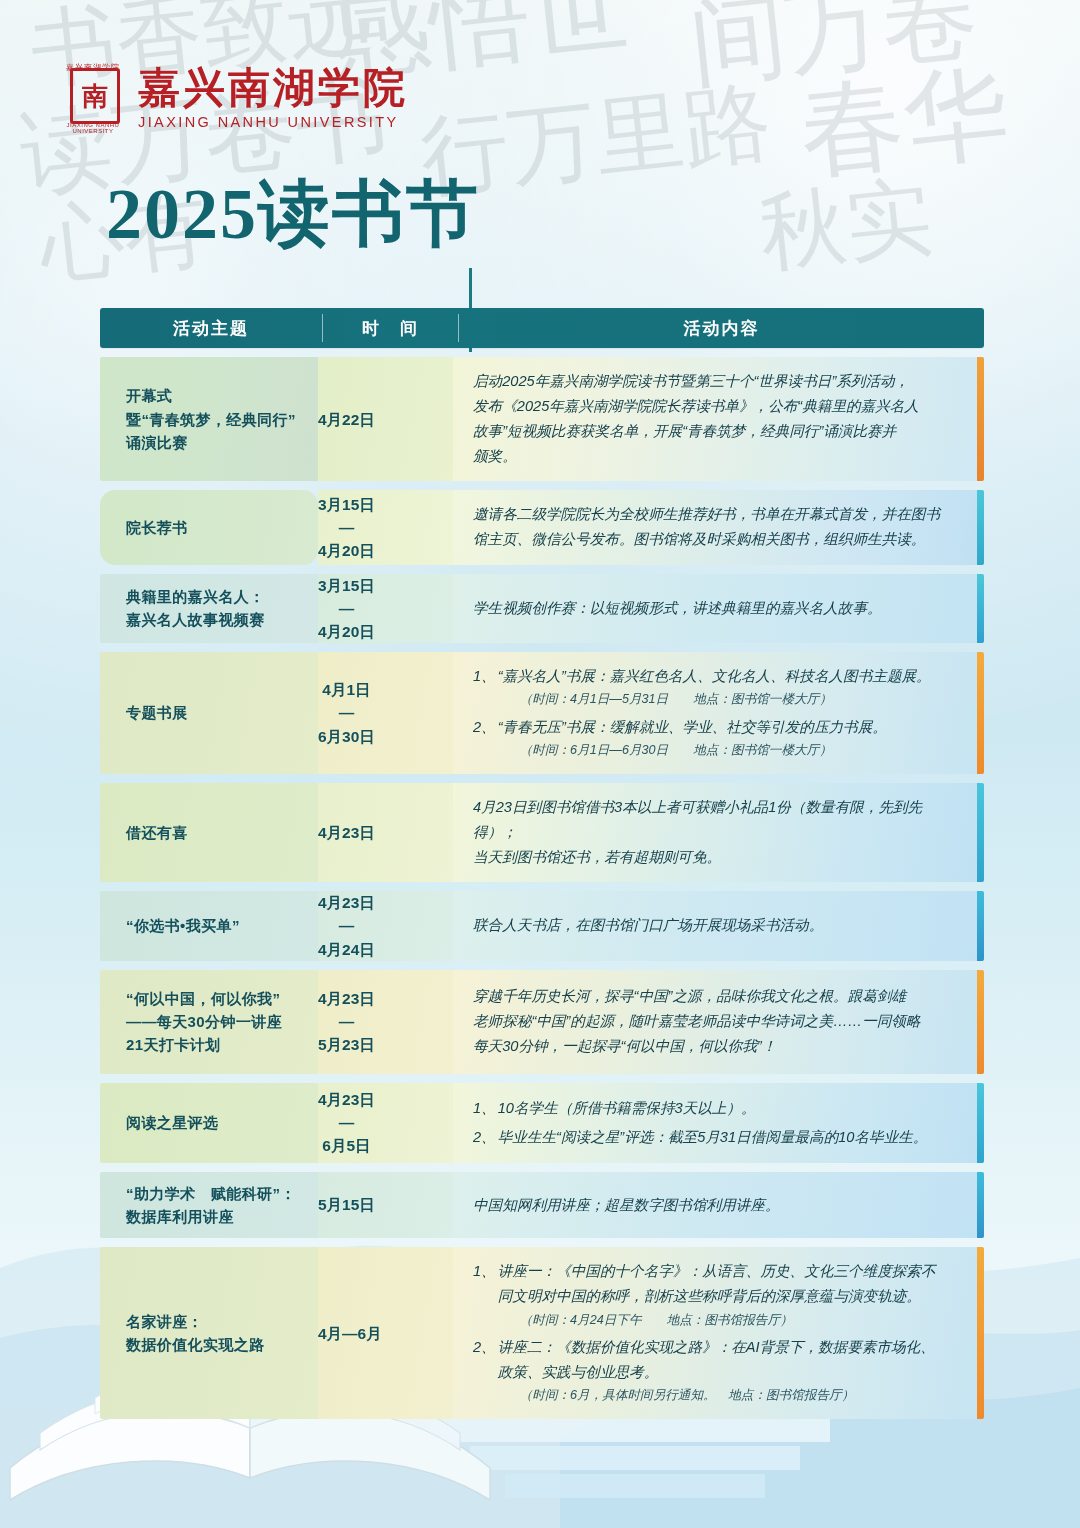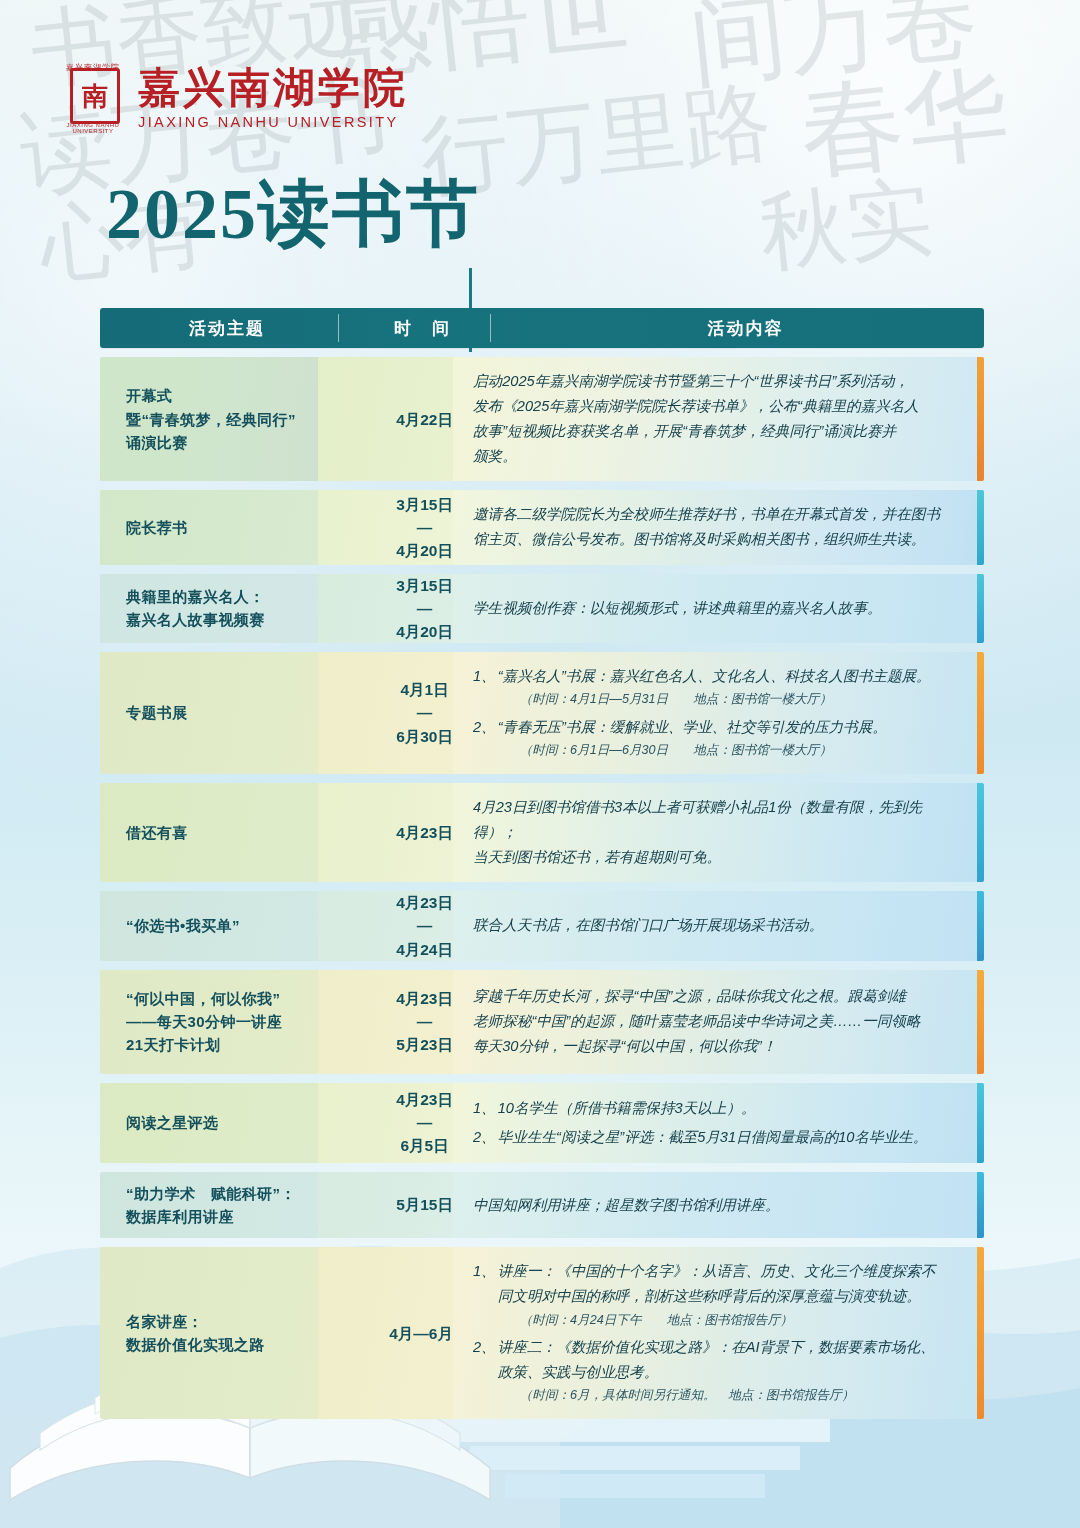--- a/index.html
+++ b/index.html
@@ -46,48 +46,48 @@
   .title-div{width:3px;height:84px;background:#1c7a82;margin:0 8px 6px 4px;}
   .title-sub{
     font-family:"Liberation Serif","DejaVu Serif",serif;
     font-size:30px;font-weight:bold;color:#b91c1c;line-height:1.42;padding-bottom:4px;letter-spacing:1px;text-align:right;
   }
 
   
   .table{position:absolute;left:100px;top:308px;width:884px;}
   .thead{display:flex;height:40px;border-radius:3px;overflow:hidden;
     background:linear-gradient(90deg,#156b77 0%, #16727d 35%, #15707b 100%);}
-  .th{color:#fff;font-size:17px;font-weight:bold;display:flex;align-items:center;justify-content:center;letter-spacing:2px;padding-left:16px;}
+  .th{color:#fff;font-size:17px;font-weight:bold;display:flex;align-items:center;justify-content:center;letter-spacing:2px;}
   .th1{width:222px;}
   .th2{width:135px;}
   .th3{flex:1;}
   .thsep{width:1px;background:rgba(255,255,255,.55);margin:6px 0;}
 
   .row{display:flex;margin-top:9px;position:relative;border-radius:2px;overflow:hidden;min-height:56px;}
   .c1{width:218px;display:flex;align-items:center;padding:10px 14px 10px 26px;box-sizing:border-box;}
   .c1 .txt{font-size:15px;font-weight:bold;color:#14505c;line-height:1.55;letter-spacing:.4px;}
-  .c2{width:135px;display:flex;align-items:center;justify-content:flex-end;text-align:center;box-sizing:border-box;}
+  .c2{width:135px;display:flex;align-items:center;justify-content:flex-start;text-align:center;box-sizing:border-box;}
   .c2 .txt{font-size:15.5px;font-weight:bold;color:#14505c;line-height:1.5;}
   .c3{flex:1;display:flex;align-items:center;padding:12px 22px 12px 20px;box-sizing:border-box;}
   .c3 .txt{font-size:14.6px;color:#16414c;line-height:1.72;font-style:italic;}
   .c3 .sub{font-size:12.6px;color:#2b5561;}
   .num{display:inline-block;}
   .li{display:flex;gap:2px;}
   .li + .li{margin-top:4px;}
   .li .body{flex:1;}
   .indent{padding-left:22px;}
   .edge{position:absolute;right:0;top:0;width:7px;height:100%;}
 
   
   .p-a .c1{background:linear-gradient(100deg,#cfe6c9 0%, #cfe6cc 45%, #cfe1cf 100%);}
   .p-a .c2{background:linear-gradient(100deg,#e3efc9 0%, #e9f1cf 100%);}
   .p-a .c3{background:linear-gradient(100deg,#f3f5d8 0%, #eef3e2 30%, #dceeee 70%, #cfe8f4 100%);}
   .p-a .edge{background:linear-gradient(180deg,#f0a13a,#e8832c);}
 
-  .p-b .c1{background:linear-gradient(100deg,#d2e8c8 0%, #d8ead0 100%);}
+  .p-b .c1{background:linear-gradient(100deg,#d2e8c8 0%, #d8ead0 100%);border-radius:15px;}
   .p-b .c2{background:linear-gradient(100deg,#e8f1cd 0%, #eef4d6 100%);}
   .p-b .c3{background:linear-gradient(100deg,#f2f6dd 0%, #e2f0e6 35%, #cfe7f4 75%, #bfe0f2 100%);}
   .p-b .edge{background:linear-gradient(180deg,#4cc7d8,#2fa8c9);}
 
   .p-c .c1{background:linear-gradient(100deg,#cfe6e2 0%, #d3e8e6 100%);}
   .p-c .c2{background:linear-gradient(100deg,#d8ecdd 0%, #dcefe6 100%);}
   .p-c .c3{background:linear-gradient(100deg,#dff0ea 0%, #d2ebf1 40%, #c3e3f3 100%);}
   .p-c .edge{background:linear-gradient(180deg,#4cc7d8,#2f9fd0);}
 
   .p-d .c1{background:linear-gradient(100deg,#dfe9c6 0%, #e4ecca 100%);}

